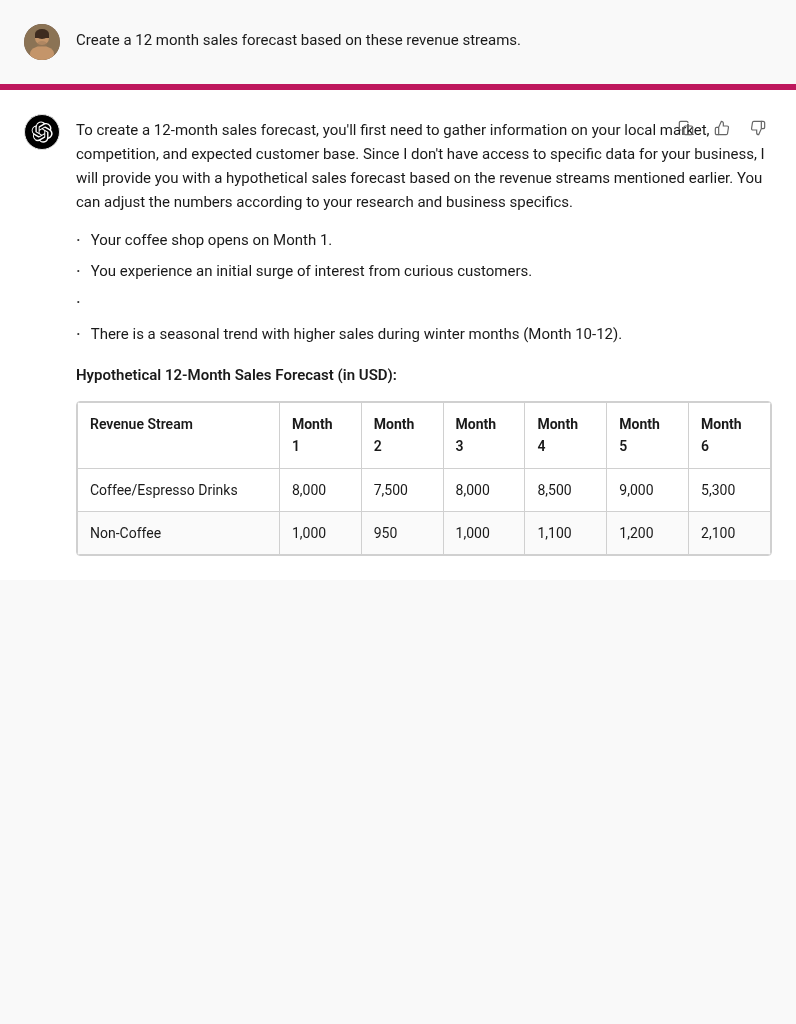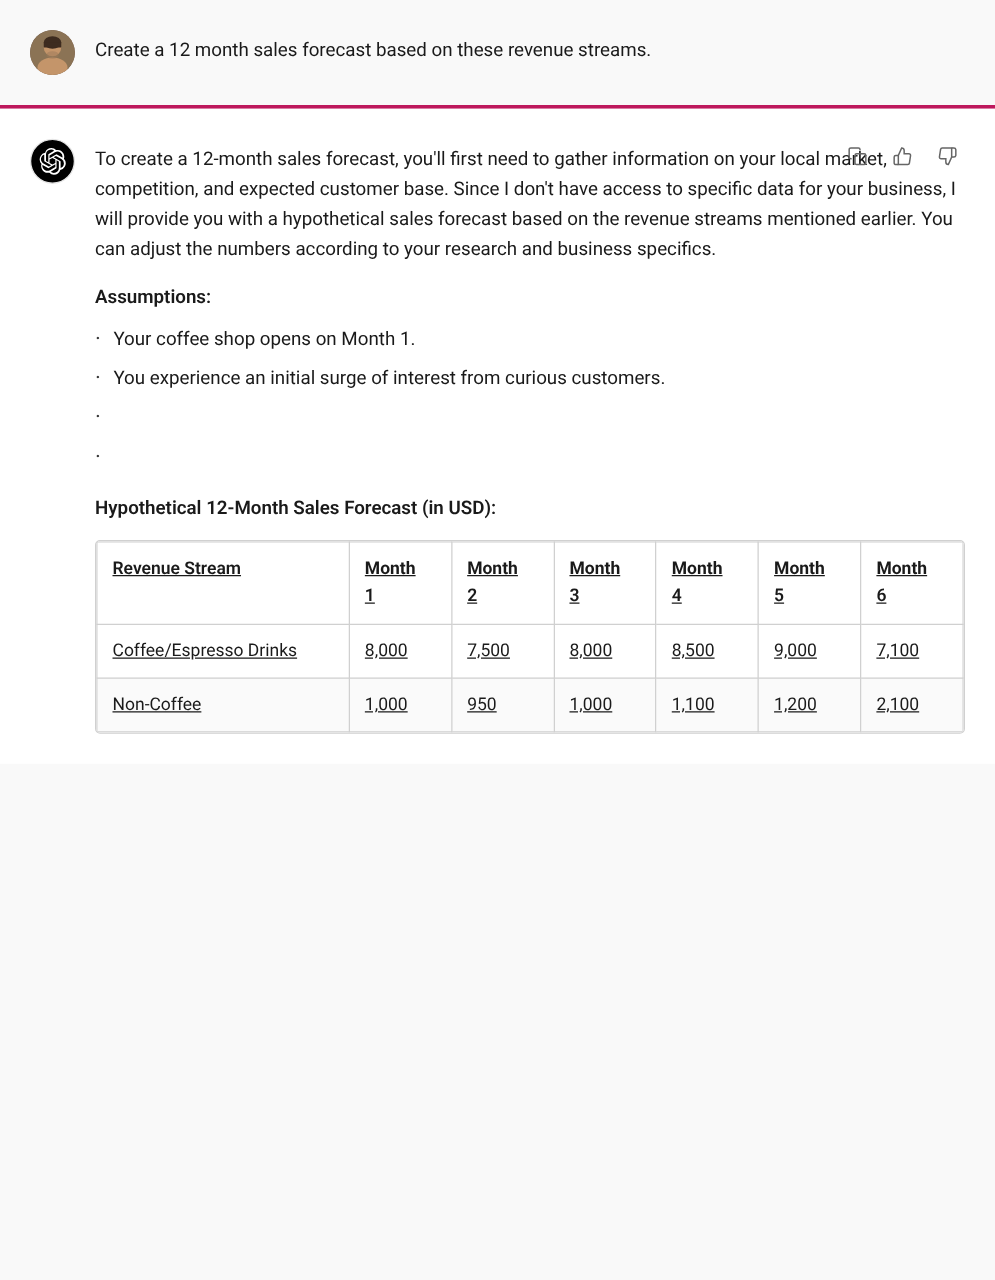--- a/index.html
+++ b/index.html
@@ -22,21 +22,21 @@
       display: flex;
       flex-direction: column;
     }
 
     
     .user-message {
       display: flex;
       align-items: flex-start;
       padding: 24px 24px;
       background-color: #f9f9f9;
-      border-bottom: 3px solid #be185d;
+      border-bottom: 6px solid #be185d;
       gap: 16px;
     }
 
     .user-avatar {
       width: 36px;
       height: 36px;
       border-radius: 50%;
       overflow: hidden;
       flex-shrink: 0;
       background: #888;
@@ -144,21 +144,20 @@
 
     .forecast-title {
       font-weight: 600;
     }
 
     
     .forecast-table-wrapper {
       overflow-x: auto;
       border: 1px solid #d0d0d0;
       border-radius: 4px;
-      text-decoration: underline;
     }
 
     .forecast-table {
       width: 100%;
       border-collapse: collapse;
       font-size: 14px;
     }
 
     .forecast-table th,
     .forecast-table td {
@@ -222,36 +221,36 @@
   <div class="ai-message">
     <div class="ai-avatar">
       <svg class="ai-icon" viewBox="0 0 41 41" fill="none" xmlns="http://www.w3.org/2000/svg">
         <path d="M37.532 16.87a9.963 9.963 0 0 0-.856-8.184 10.078 10.078 0 0 0-10.855-4.835 9.964 9.964 0 0 0-6.675-2.98 10.079 10.079 0 0 0-9.612 6.923 9.967 9.967 0 0 0-6.664 4.834 10.08 10.08 0 0 0 1.24 11.817 9.965 9.965 0 0 0 .856 8.185 10.079 10.079 0 0 0 10.855 4.835 9.965 9.965 0 0 0 6.676 2.98 10.079 10.079 0 0 0 9.617-6.981 9.967 9.967 0 0 0 6.663-4.834 10.079 10.079 0 0 0-1.243-11.76zM22.498 37.886a7.474 7.474 0 0 1-4.799-1.735c.061-.033.168-.091.237-.134l7.964-4.6a1.294 1.294 0 0 0 .655-1.134V19.054l3.366 1.944a.12.12 0 0 1 .066.092v9.299a7.505 7.505 0 0 1-7.49 7.496zM6.392 31.006a7.471 7.471 0 0 1-.894-5.023c.06.036.162.099.237.141l7.964 4.6a1.297 1.297 0 0 0 1.308 0l9.724-5.614v3.888a.12.12 0 0 1-.048.103l-8.051 4.649a7.504 7.504 0 0 1-10.24-2.744zM4.297 13.62A7.469 7.469 0 0 1 8.2 10.333c0 .068-.004.19-.004.274v9.201a1.294 1.294 0 0 0 .654 1.132l9.723 5.614-3.366 1.944a.12.12 0 0 1-.114.012L7.044 23.86a7.504 7.504 0 0 1-2.747-10.24zm27.658 6.437l-9.724-5.615 3.367-1.943a.121.121 0 0 1 .114-.012l8.048 4.648a7.498 7.498 0 0 1-1.158 13.528v-9.476a1.293 1.293 0 0 0-.647-1.13zm3.35-5.043c-.059-.037-.162-.099-.236-.141l-7.965-4.6a1.298 1.298 0 0 0-1.308 0l-9.723 5.614v-3.888a.12.12 0 0 1 .048-.103l8.05-4.645a7.497 7.497 0 0 1 11.135 7.763zm-21.063 6.929l-3.367-1.944a.12.12 0 0 1-.065-.092v-9.299a7.497 7.497 0 0 1 12.293-5.756 6.94 6.94 0 0 0-.236.134l-7.965 4.6a1.294 1.294 0 0 0-.654 1.132l-.006 11.225zm1.829-3.943l4.33-2.501 4.332 2.497v4.998l-4.330 2.500-4.332-2.500V18z" fill="white"></path>
       </svg>
     </div>
 
     <div class="ai-message-content">
       <p>To create a 12-month sales forecast, you'll first need to gather information on your local market, competition, and expected customer base. Since I don't have access to specific data for your business, I will provide you with a hypothetical sales forecast based on the revenue streams mentioned earlier. You can adjust the numbers according to your research and business specifics.</p>
 
-      <p class="assumptions-title">Assumptions:</p>
 
       <ul class="bullet-list">
         <li>
           <span class="bullet-dot">·</span>
           <span>Your coffee shop opens on Month 1.</span>
         </li>
         <li>
           <span class="bullet-dot">·</span>
           <span>You experience an initial surge of interest from curious customers.</span>
         </li>
         <li>
           <span class="bullet-dot">·</span>
         </li>
         <li>
           <span class="bullet-dot">·</span>
+          <span>There is a seasonal trend with higher sales during winter months (Month 10-12).</span>
         </li>
       </ul>
 
       <p class="forecast-title">Hypothetical 12-Month Sales Forecast (in USD):</p>
 
       <div class="forecast-table-wrapper">
         <table class="forecast-table">
           <thead>
             <tr>
               <th class="col-revenue">Revenue Stream</th>
@@ -282,21 +281,21 @@
             </tr>
           </thead>
           <tbody>
             <tr>
               <td>Coffee/Espresso Drinks</td>
               <td>8,000</td>
               <td>7,500</td>
               <td>8,000</td>
               <td>8,500</td>
               <td>9,000</td>
-              <td>7,100</td>
+              <td>5,300</td>
             </tr>
             <tr>
               <td>Non-Coffee</td>
               <td>1,000</td>
               <td>950</td>
               <td>1,000</td>
               <td>1,100</td>
               <td>1,200</td>
               <td>2,100</td>
             </tr>

